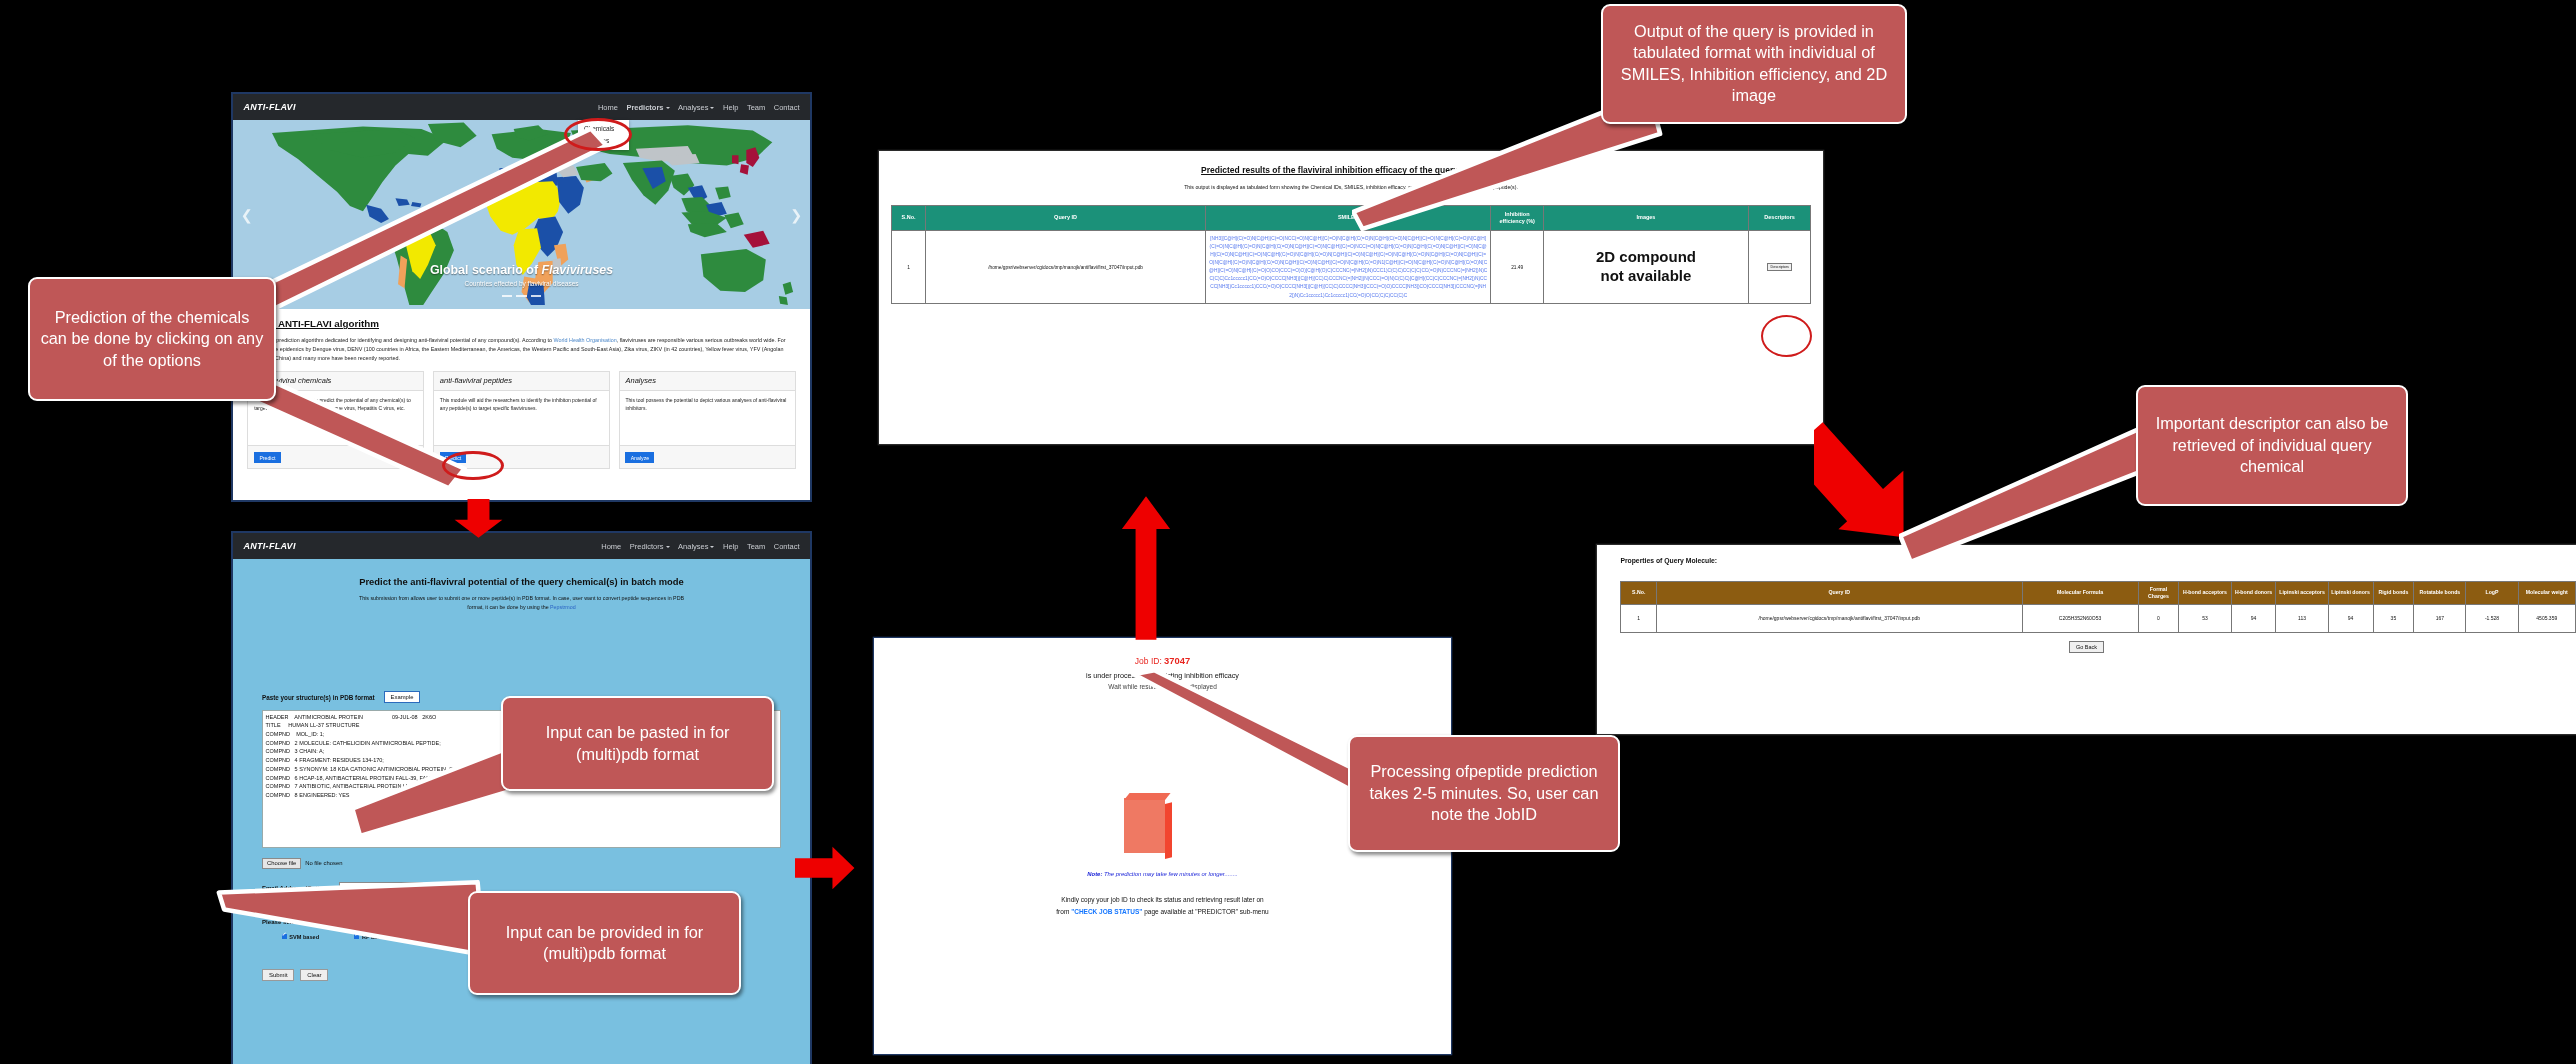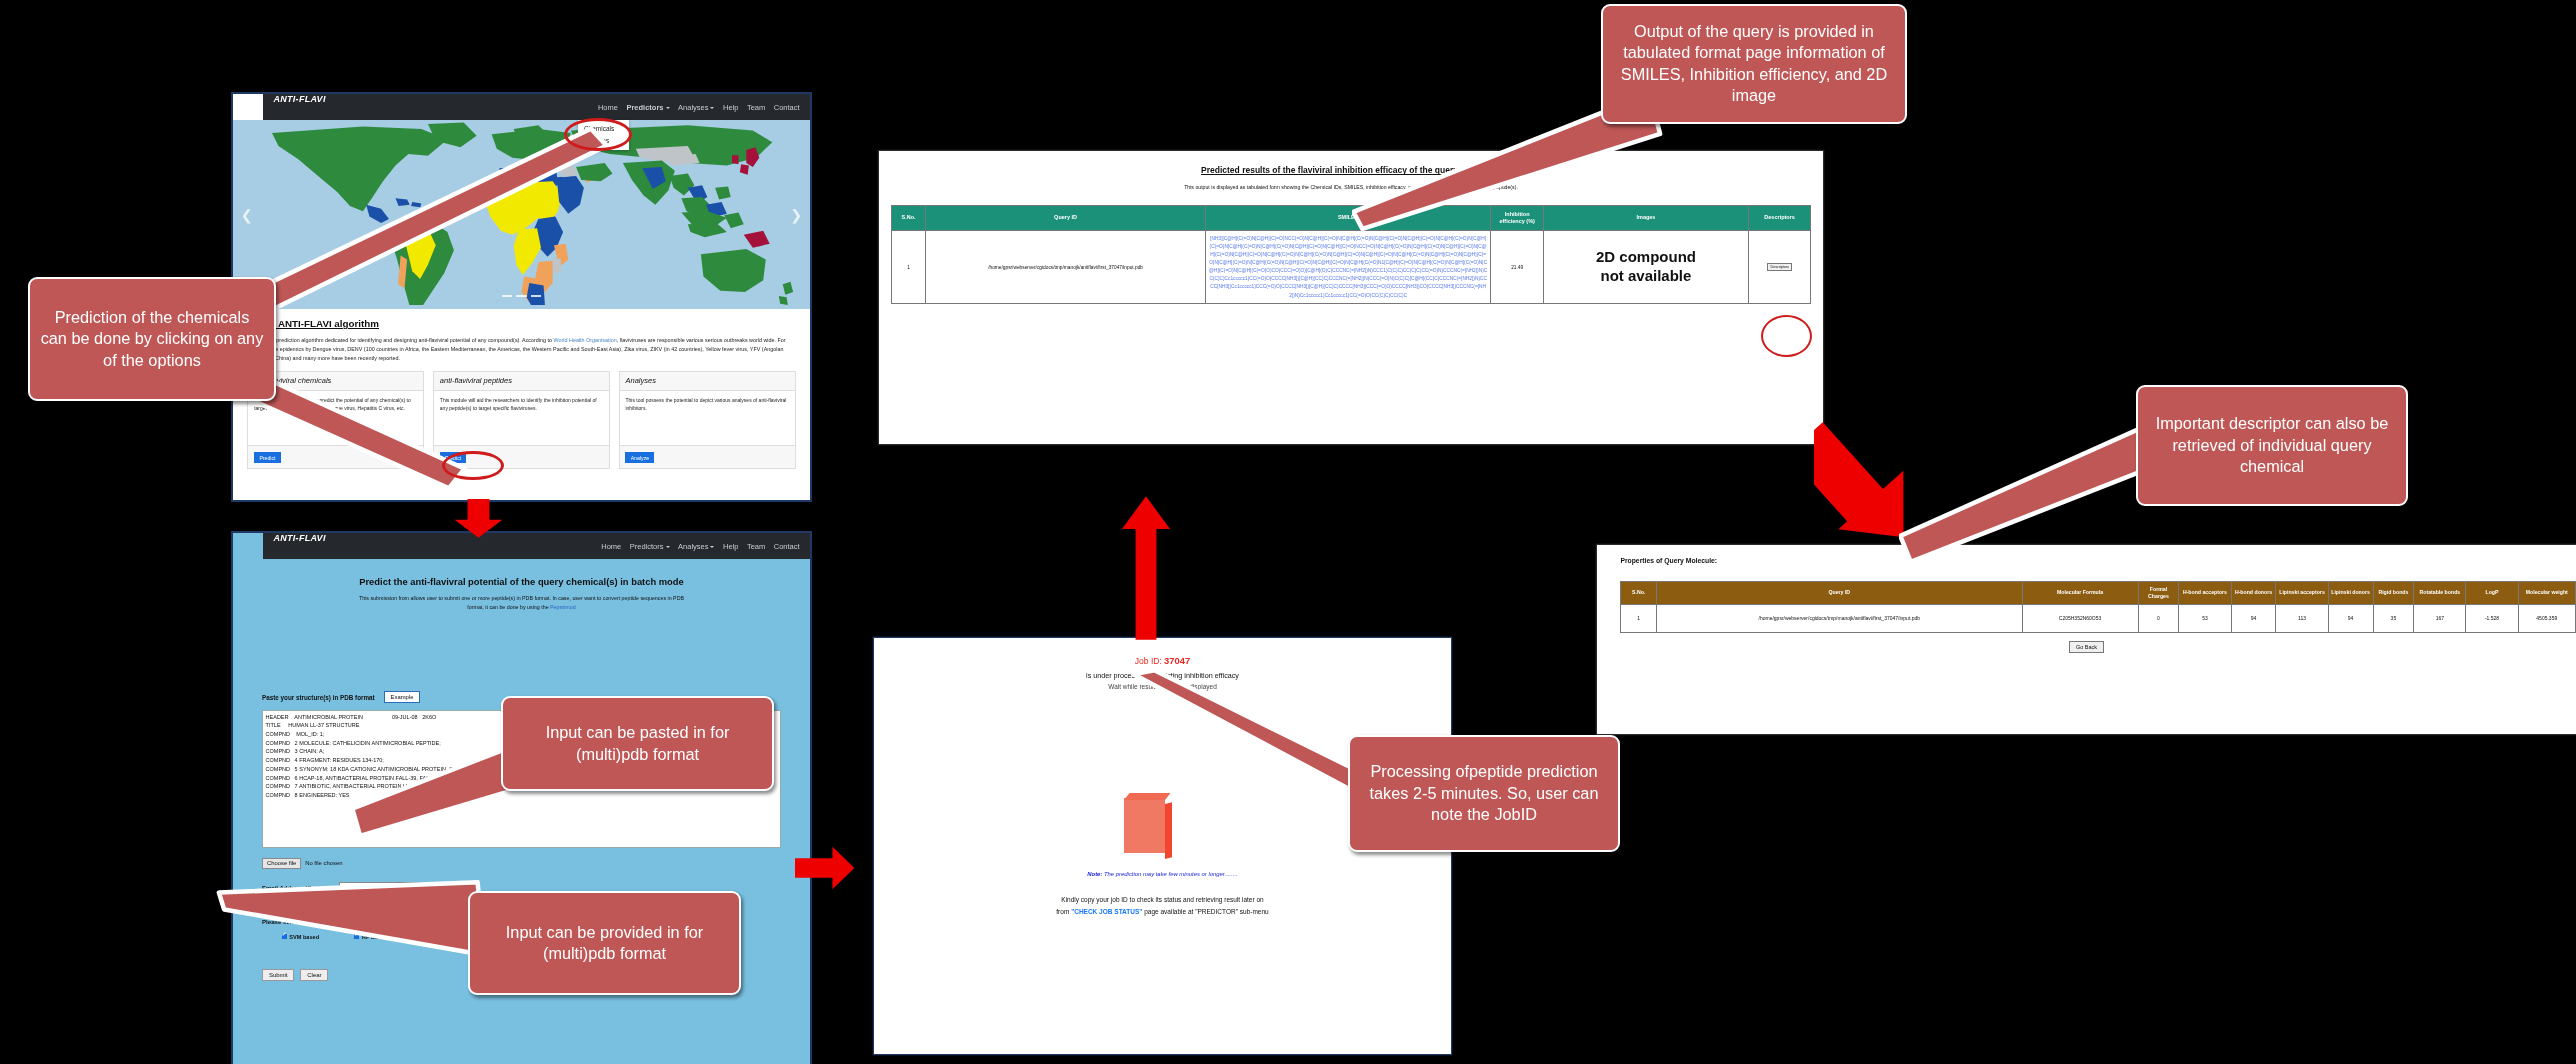--- a/index.html
+++ b/index.html
@@ -4,22 +4,22 @@
 <title>ANTI-FLAVI Workflow Figure</title>
 <style>
   html,body{margin:0;padding:0;background:#000;}
   body{width:2576px;height:1064px;position:relative;overflow:hidden;
        font-family:"Liberation Sans", sans-serif;color:#111;}
 
   .panel{position:absolute;background:#fff;box-shadow:0 0 0 1.3px #1b3a5c;}
 
   
   #panel-home{left:233px;top:94px;width:577px;height:406px;box-shadow:0 0 0 2px #1f3864;}
-  .navbar{height:26px;background:#25282c;display:flex;
-          padding:0 10.4px;justify-content:space-between;margin-left:30px;}
+  .navbar{height:26px;background:#25282c;display:flex;align-items:center;
+          padding:0 10.4px;justify-content:space-between;}
   .brand{color:#fff;font-style:italic;font-weight:bold;font-size:9px;letter-spacing:0.3px;}
   .navlinks{display:flex;gap:8.5px;align-items:center;padding-left:12px;}
   .navlinks span{color:#c9ccd1;font-size:7.5px;white-space:nowrap;}
   .navlinks span.active{color:#fff;font-weight:bold;}
   .caret{display:inline-block;border-left:2px solid transparent;border-right:2px solid transparent;
          border-top:2.6px solid #c9ccd1;margin-left:2px;vertical-align:middle;}
 
   .hero{position:relative;height:189px;background:#a7cde4;overflow:hidden;}
   .hero svg{position:absolute;left:0;top:0;width:100%;height:100%;}
   .hero-cap{position:absolute;left:0;right:0;bottom:22px;text-align:center;color:#fff;
@@ -211,20 +211,24 @@
 
       <path d="M720 206 L790 198 L820 214 L816 246 L788 264 L750 262 L724 240 Z" fill="#2e8b3e"></path>
 
       <path d="M846 252 L858 248 L862 264 L850 268 Z" fill="#2e8b3e"></path>
       <path d="M840 270 L852 272 L854 284 L842 282 Z" fill="#2e8b3e"></path>
 
       <path d="M0 284 L888 284 L888 290 L0 290 Z" fill="#a7cde4"></path>
     </svg>
     <span class="arrow-l">❮</span>
     <span class="arrow-r">❯</span>
+    <div class="hero-cap">
+      <div class="t1"><span>Global scenario of </span><i>Flaviviruses</i></div>
+      <div class="t2">Countries effected by flaviviral diseases</div>
+    </div>
     <div class="dots"><i></i><i></i><i></i></div>
   </div>
 
   <div class="about">
     <h3>About ANTI-FLAVI algorithm</h3>
     <p><span>It is the first prediction algorithm dedicated for identifying and designing anti-flaviviral potential of any compound(s). According to </span><a>World Health Organisation</a><span>, flaviviruses are responsible various serious outbreaks world wide. For example, the epidemics by Dengue virus, DENV (100 countries in Africa, the Eastern Mediterranean, the Americas, the Western Pacific and South-East Asia), Zika virus, ZIKV (in 42 countries), Yellow fever virus, YFV (Angolan capital city, China) and many more have been recently reported.</span></p>
     <div class="cards">
       <div class="card">
         <div class="ch">anti-flaviviral chemicals</div>
         <div class="cb">This prediction module aid to predict the potential of any chemical(s) to target flaviviruses as whole e.g. Dengue virus, Hepatitis C virus, etc.</div>
@@ -417,21 +421,21 @@
 <svg style="position:absolute;left:215px;top:878px;width:273px;height:111px;z-index:27;" viewBox="0 0 420 170">
   <polygon points="404,6 414,118 14,48 6,22" fill="#bf5757" stroke="#ffffff" stroke-width="7" stroke-linejoin="round"></polygon>
 </svg>
 
 <svg style="position:absolute;left:1131px;top:670px;width:247px;height:137px;z-index:27;" viewBox="0 0 380 210">
   <polygon points="4,6 36,0 376,168 368,200" fill="#bf5757" stroke="#ffffff" stroke-width="7" stroke-linejoin="round"></polygon>
 </svg>
 
 <div class="callout" style="left:28px;top:237px;width:248px;height:124px;margin-top:40px;">Prediction of the chemicals can be done by clicking on any of the options</div>
 
-<div class="callout" style="left:1601px;top:3.9px;width:306px;height:120px;">Output of the query is provided in tabulated format page information of SMILES, Inhibition efficiency, and 2D image</div>
+<div class="callout" style="left:1601px;top:3.9px;width:306px;height:120px;">Output of the query is provided in tabulated format with individual of SMILES, Inhibition efficiency, and 2D image</div>
 
 <div class="callout" style="left:2136px;top:385px;width:272px;height:121px;">Important descriptor can also be retrieved of individual query chemical</div>
 
 <div class="callout" style="left:501px;top:696px;width:273px;height:95px;">Input can be pasted in for (multi)pdb format</div>
 
 <div class="callout" style="left:468px;top:891px;width:273px;height:104px;">Input can be provided in for (multi)pdb format</div>
 
 <div class="callout" style="left:1348px;top:735px;width:272px;height:117px;">Processing ofpeptide prediction takes 2-5 minutes. So, user can note the JobID</div>
 
 <div class="ell" style="left:564px;top:118px;width:62px;height:27px;"></div>

